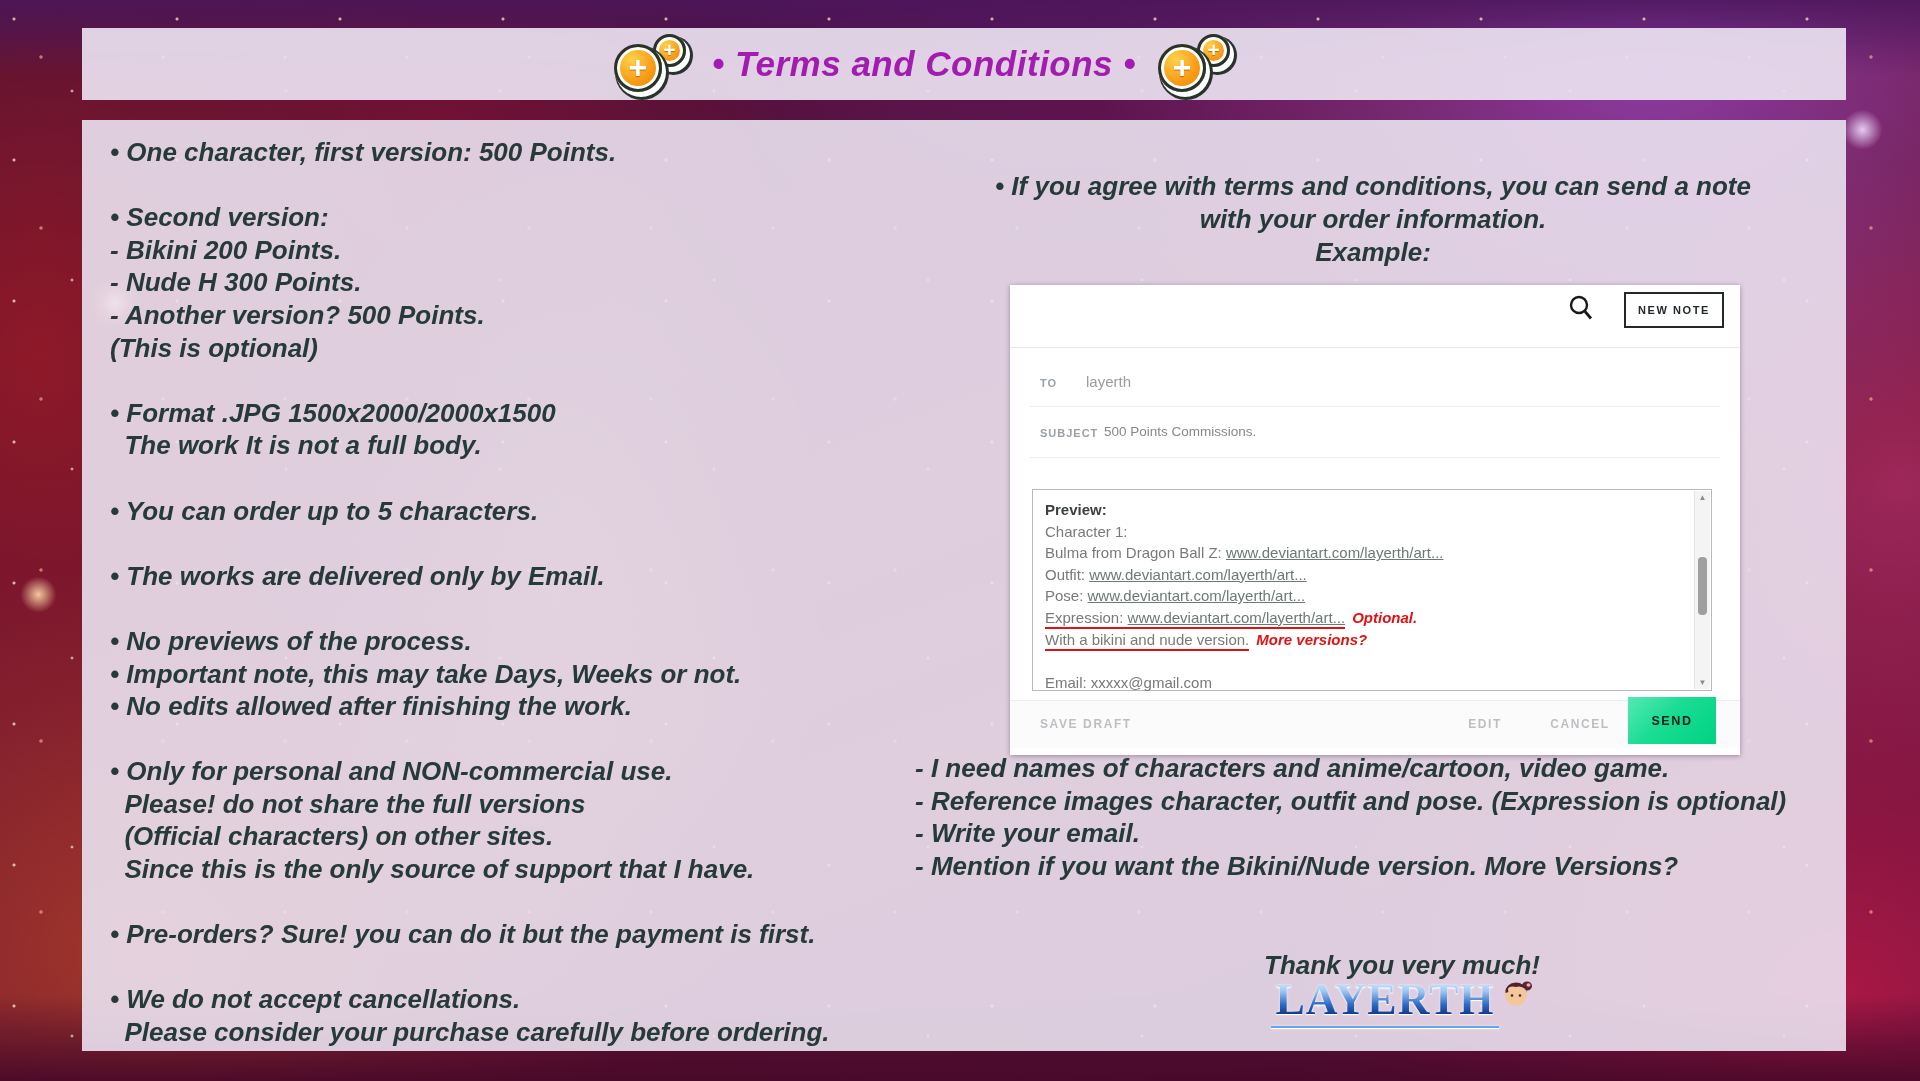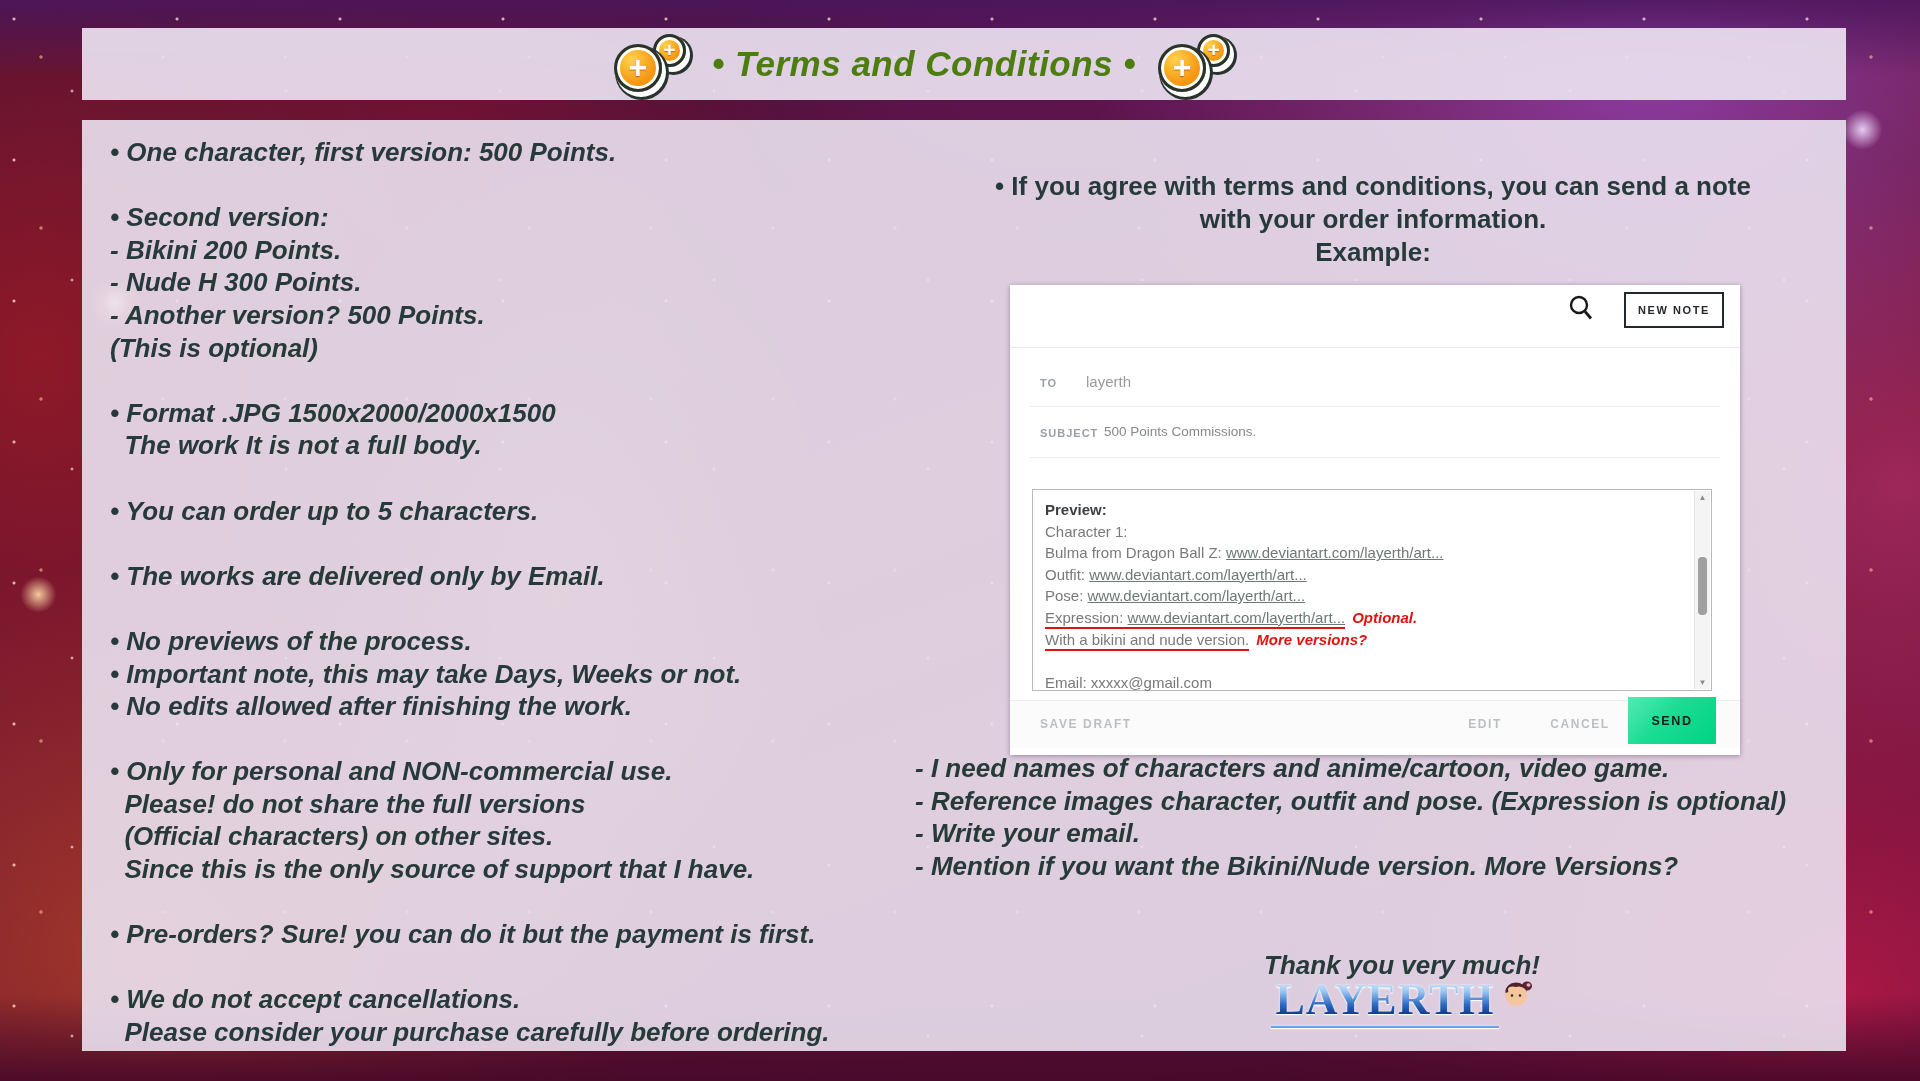--- a/index.html
+++ b/index.html
@@ -31,42 +31,42 @@
     background-color:#2a0a26;}
 
   
   .header-panel{position:absolute;left:82px;top:28px;width:1764px;height:72px;
     background:rgba(235,226,241,.92);}
   .main-panel{position:absolute;left:82px;top:120px;width:1764px;height:931px;
     background:rgba(235,226,241,.9);}
 
   .header-inner{height:100%;display:flex;align-items:center;justify-content:center;
     gap:20px;transform:translateX(-40px);}
-  .page-title{font-size:35px;font-weight:bold;font-style:italic;color:#4d7c0f;
+  .page-title{font-size:35px;font-weight:bold;font-style:italic;color:#a21caf;
     letter-spacing:.5px;white-space:nowrap;}
 
   
   .coin-group{position:relative;width:80px;height:60px;flex:0 0 auto;}
   .coin{position:absolute;border-radius:50%;
     background:radial-gradient(circle at 35% 30%, #ffd24a, #f79b17 55%, #ef8200);
     border:3px solid #27332c;
     box-shadow:inset 0 0 0 3px #fff, 3px 4px 0 1px #fdfdfd, 4px 5px 0 3px #27332c;
     display:flex;align-items:center;justify-content:center;color:#fff;font-weight:bold;}
   .coin .plus{line-height:1;transform:translateY(-1px);text-shadow:0 1px 1px rgba(140,70,0,.6);}
   .coin.big{left:2px;top:10px;width:42px;height:42px;font-size:32px;}
   .coin.small{right:6px;top:0;width:27px;height:27px;font-size:21px;}
 
   
   .terms{position:absolute;left:28px;top:16px;font-size:26px;font-weight:bold;
     font-style:italic;color:#273a3a;}
   .t-line{height:32.6px;line-height:32.6px;white-space:pre;}
 
   
   .intro{position:absolute;left:791px;top:50px;width:1000px;text-align:center;
-    font-size:26px;font-weight:bold;color:#273a3a;}
+    font-size:26px;font-weight:bold;font-style:italic;color:#273a3a;}
   .intro .t-line{height:33px;line-height:33px;}
 
   .reqs{position:absolute;left:833px;top:632px;font-size:26px;font-weight:bold;
     font-style:italic;color:#273a3a;}
   .thanks{position:absolute;left:820px;top:830px;width:1000px;text-align:center;
     font-size:26px;font-weight:bold;font-style:italic;color:#273a3a;}
   .logo-row{position:absolute;left:820px;top:858px;width:1000px;display:flex;
     align-items:flex-start;justify-content:center;gap:4px;}
   .logo-text{font-family:"Liberation Serif",serif;font-weight:bold;font-size:44px;
     line-height:1;letter-spacing:1px;

